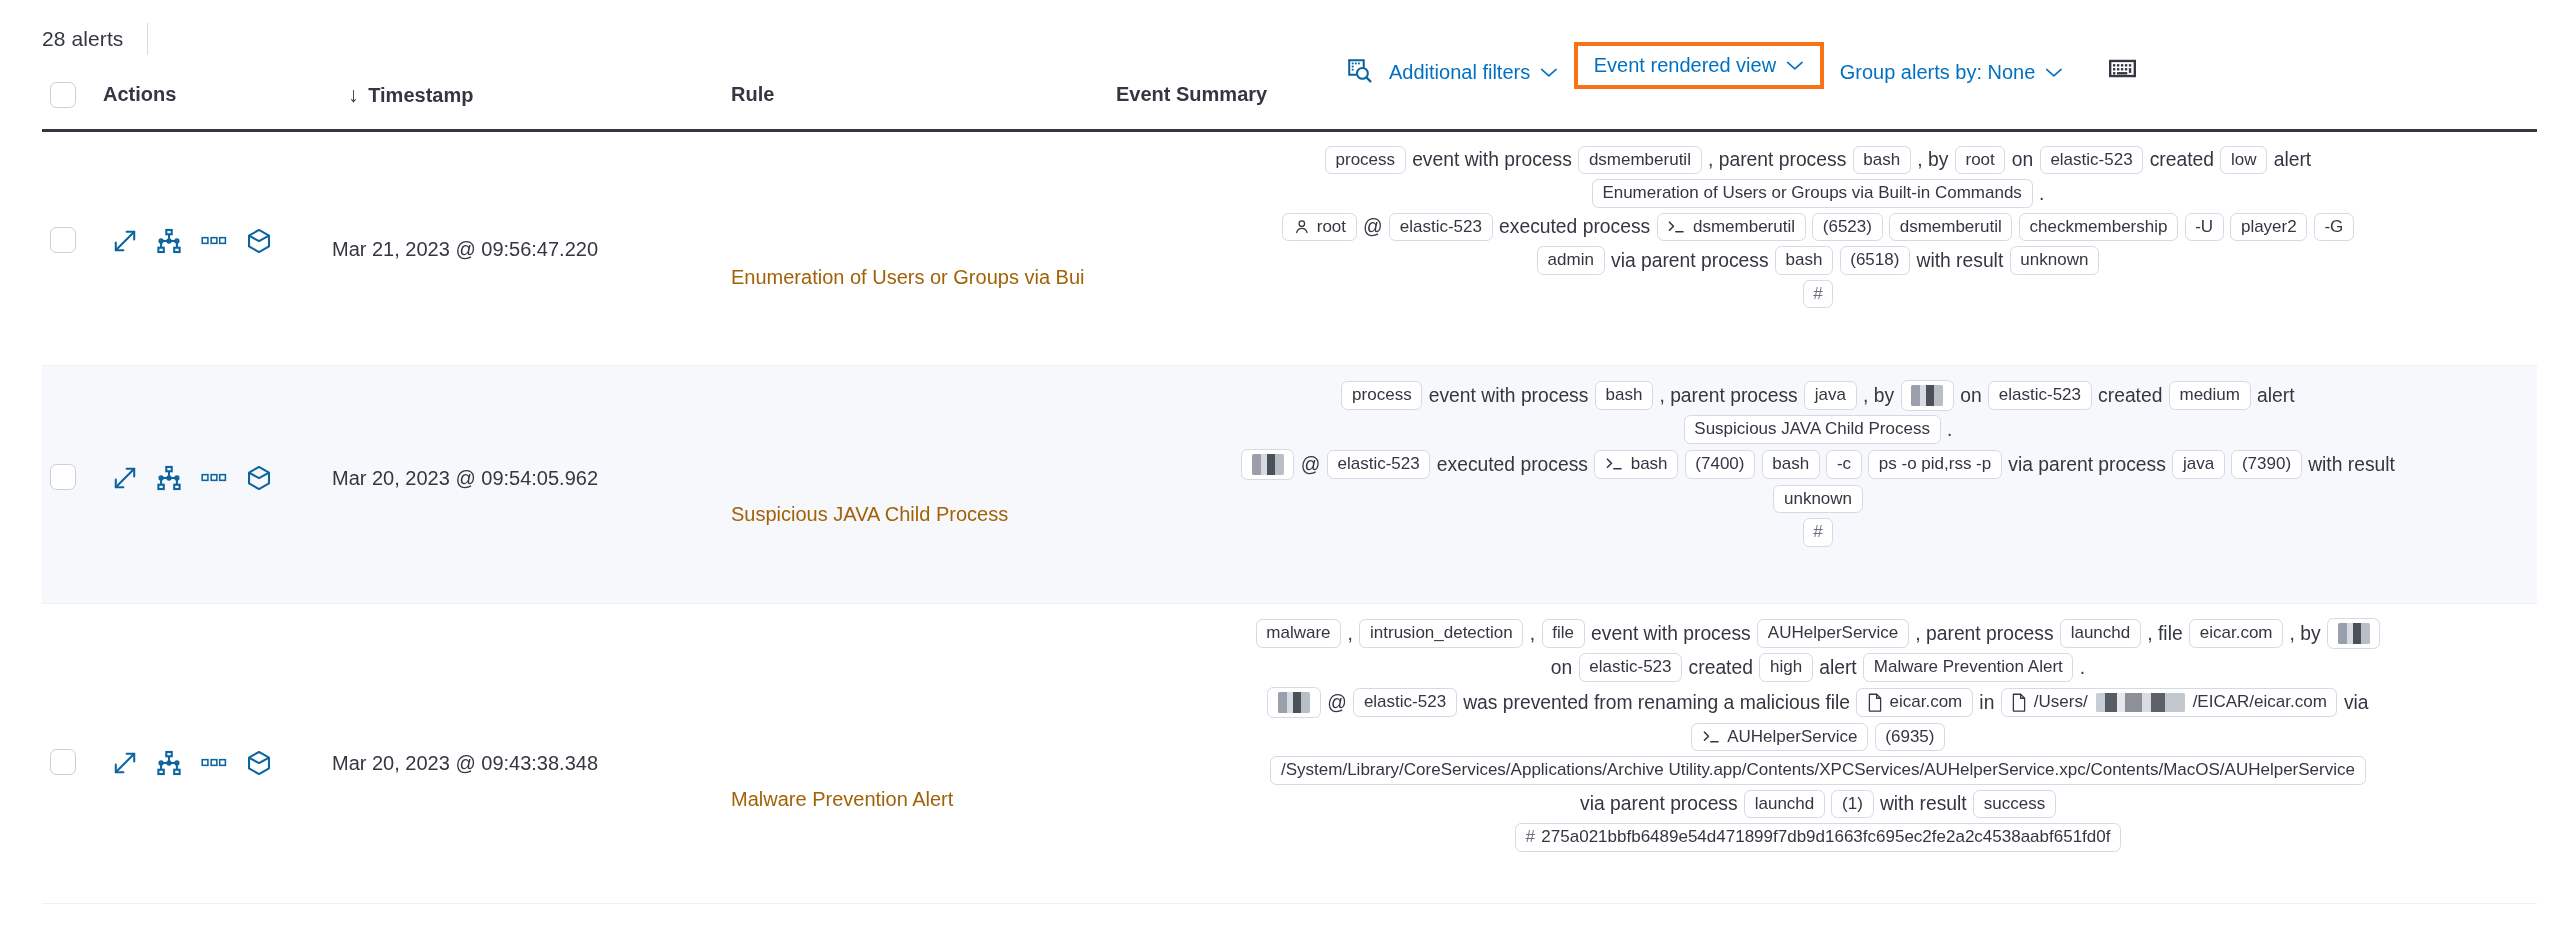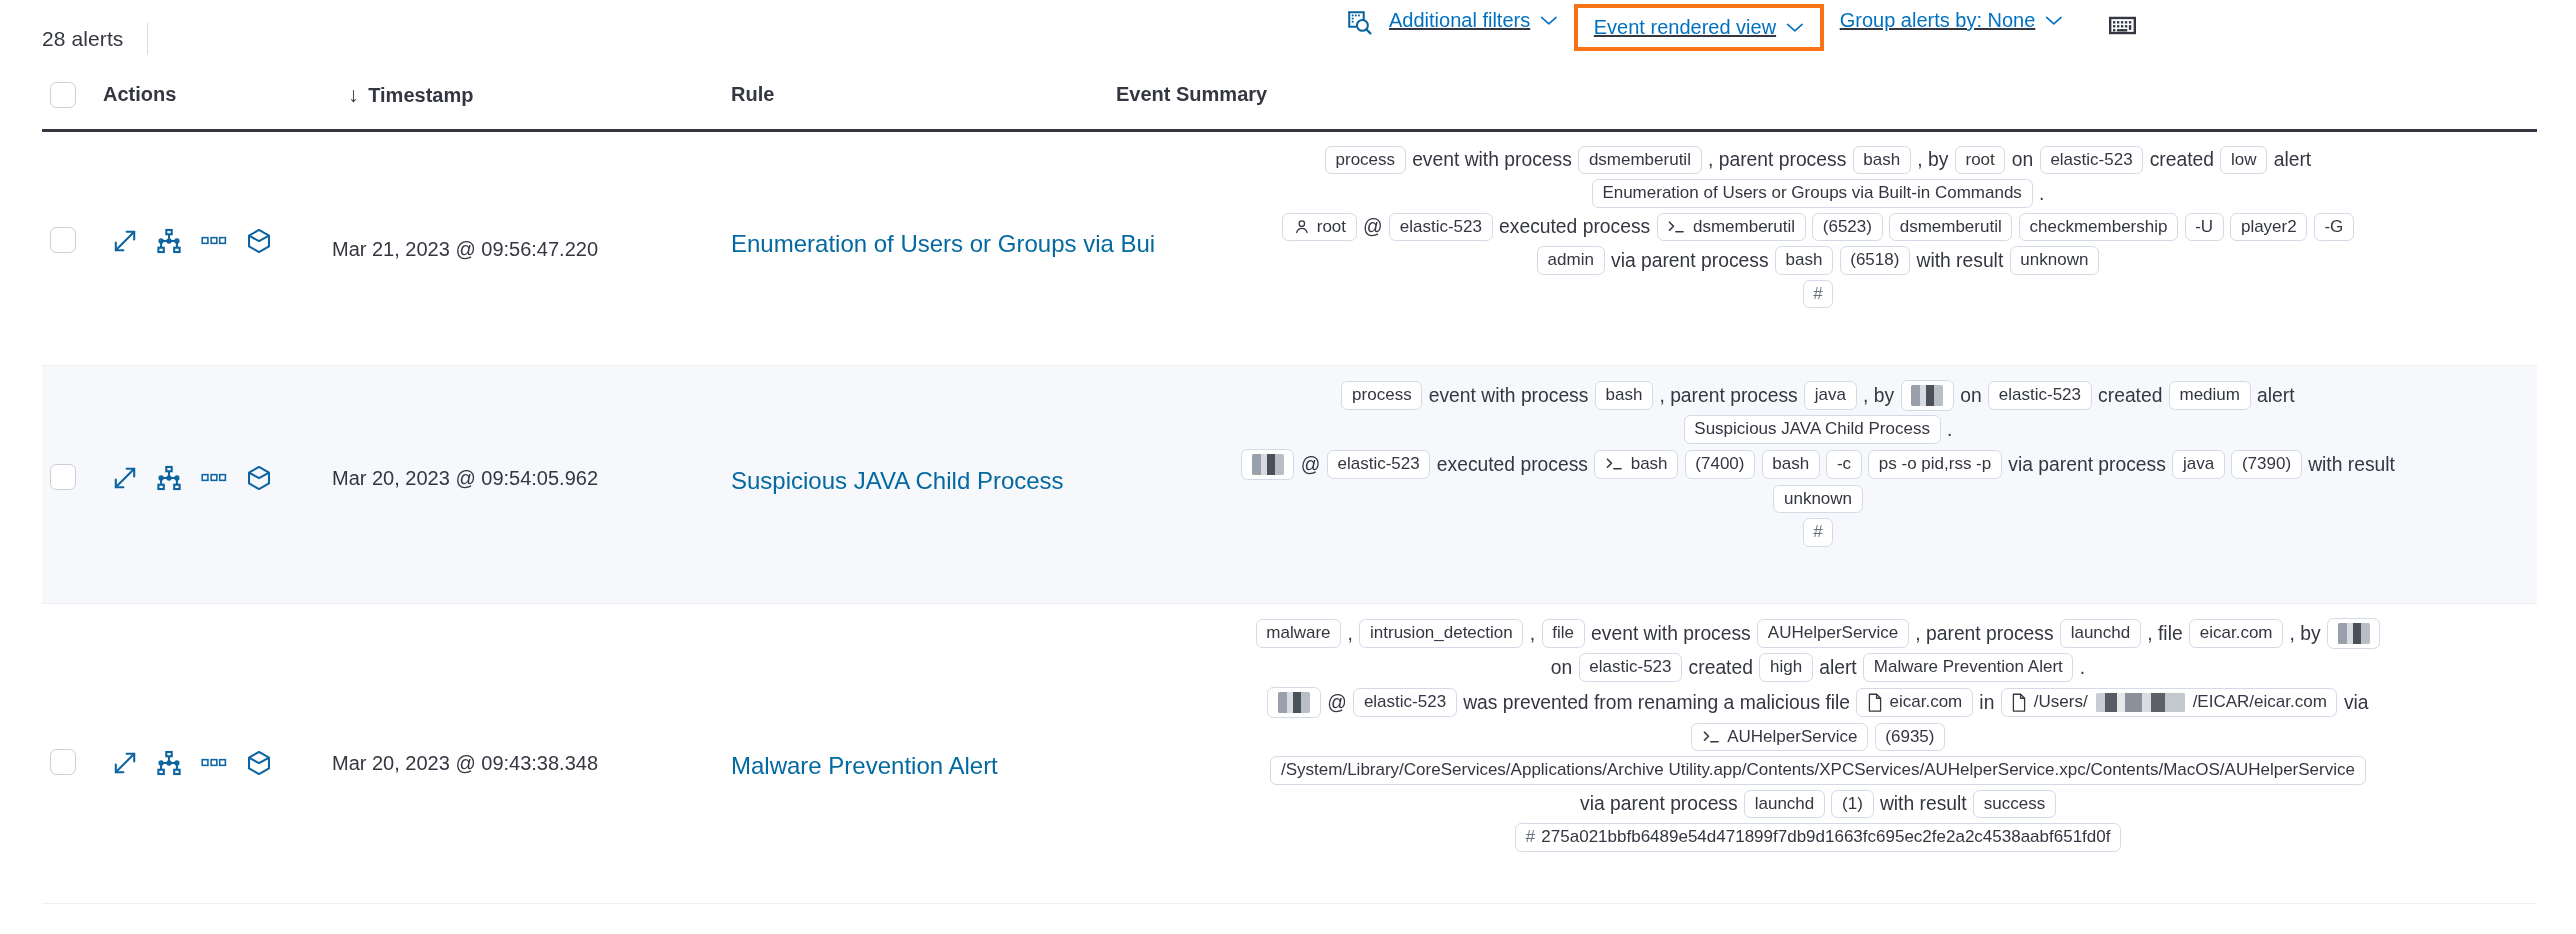--- a/index.html
+++ b/index.html
@@ -19,22 +19,22 @@
     position:absolute; left:0; top:0; width:2180px; height:77px;
     display:flex; align-items:center;
   }
   .alerts-count {
     margin-left:42px; font-size:21px; color:#343741; font-weight:400;
     letter-spacing:0.1px;
   }
   .vsep { width:0.8px; height:32px; background:#d3dae6; margin-left:24px; }
 
   .toolbar-right {
-    position:absolute; right:37px; top:4px; height:77px;
-    display:flex; align-items:flex-start; gap:0px;text-decoration:underline;
+    position:absolute; right:37px; top:12px; height:77px;
+    display:flex; align-items:flex-end; gap:0px;
   }
   .tb-icon-btn {
     width:37px; height:37px; display:flex; align-items:center; justify-content:center;
     cursor:pointer;
   }
   .tb-link {
     display:flex; align-items:center; gap:9.7px;
     color:#0071c2; font-size:20px; white-space:nowrap;
     padding:4.8px 11.3px; cursor:pointer;
   }
@@ -69,21 +69,21 @@
     border-bottom:0.8px solid #eef0f3;
   }
   .row.alt { background:#f7f8fc; }
 
   .row-inner { position:relative; width:100%; height:100%; }
 
   .cell-check { position:absolute; left:8px; }
   .cell-actions { position:absolute; left:69px; display:flex; align-items:center; gap:17.7px; }
   .act-icon { width:27px; height:27px; display:flex; align-items:center; justify-content:center; cursor:pointer; }
   .cell-time { position:absolute; left:290px; font-size:20px; color:#343741; white-space:nowrap;}
-  .cell-rule { position:absolute; left:689px; font-size:24px; color:#0369a1; white-space:nowrap;}
+  .cell-rule { position:absolute; left:689px; font-size:20px; color:#a16207; white-space:nowrap;margin-top:36px;}
 
   .summary { position:absolute; left:1055px; width:1442px; }
   .sline {
     display:flex; flex-wrap:wrap; align-items:center; justify-content:center;
     gap:4.8px 6.4px; font-size:19.3px; color:#343741; line-height:1.1;
     padding:2.4px 0;
   }
   .sline.center { justify-content:center; }
 
   .chip {

